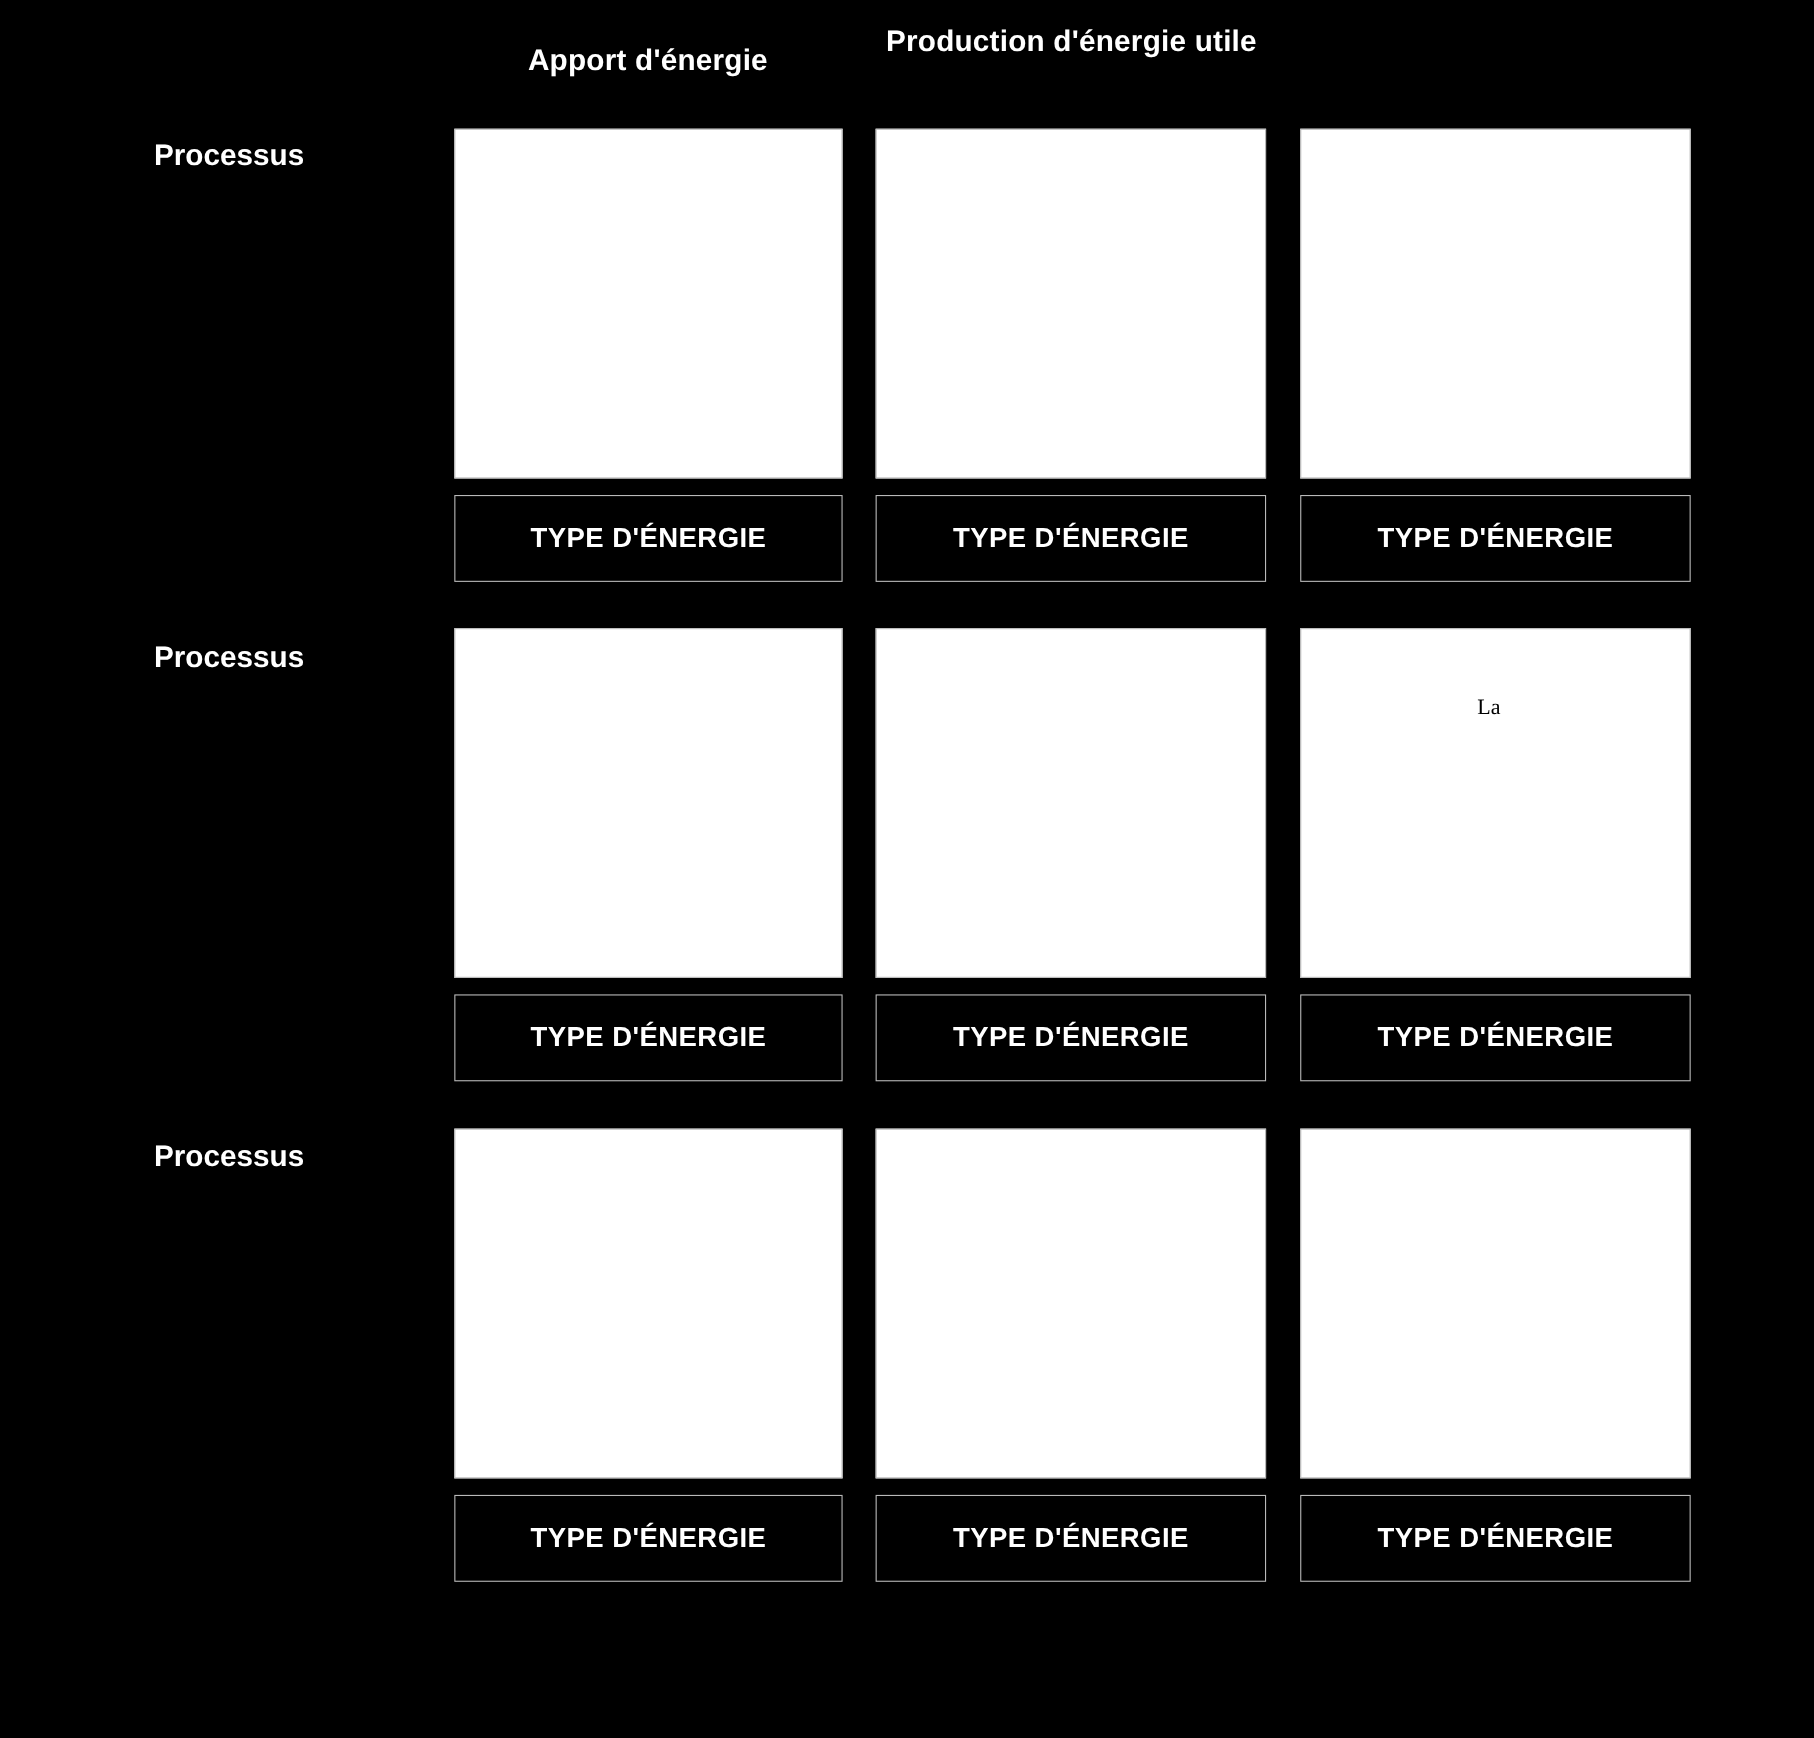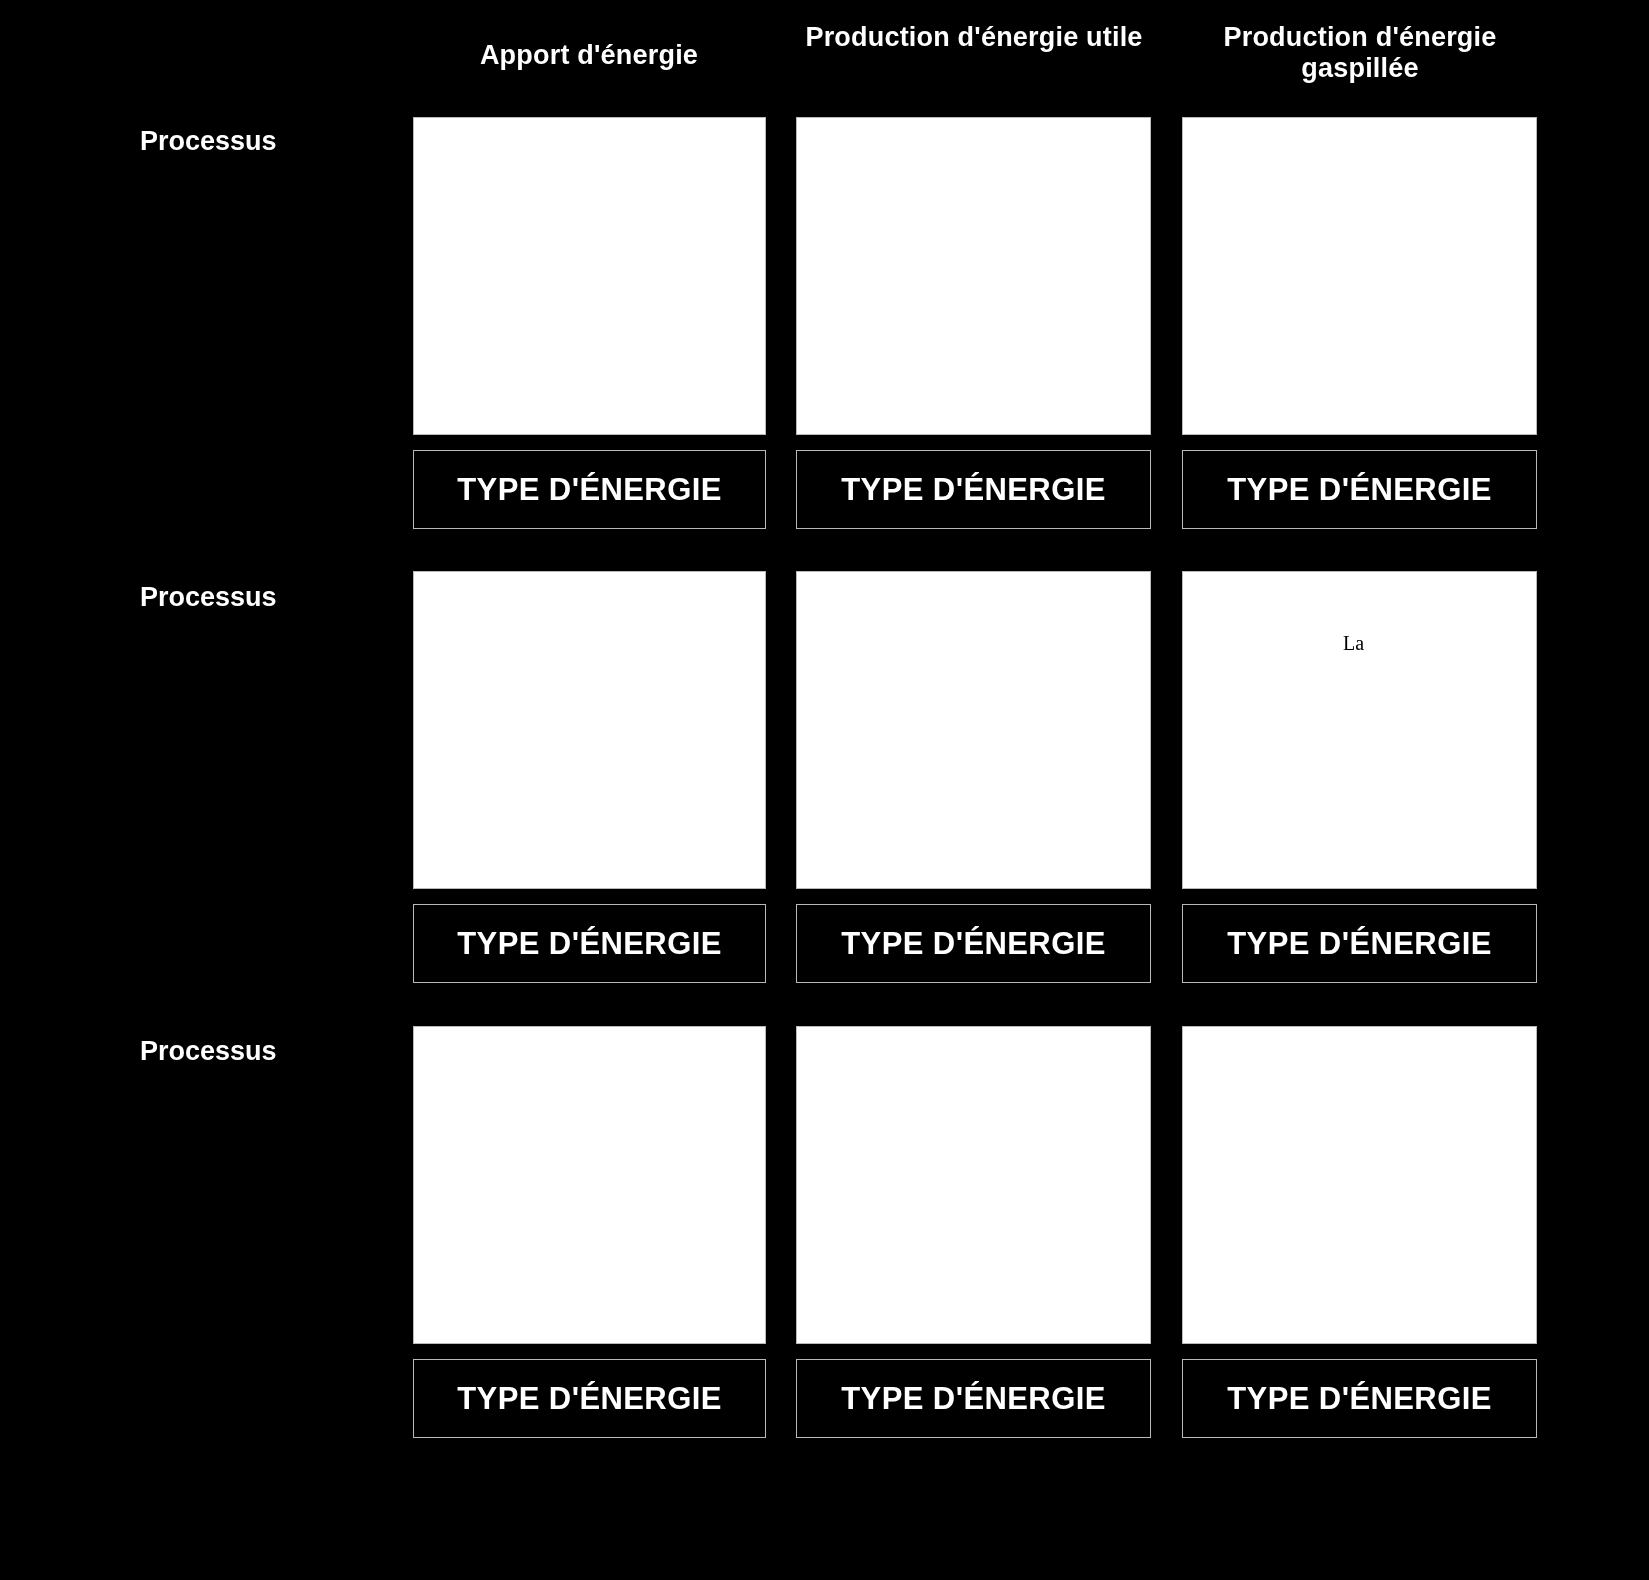--- a/index.html
+++ b/index.html
@@ -65,21 +65,21 @@
   }
 
   .caption {
     position: absolute;
     background: #000000;
     border: 1px solid #b9b9b9;
     box-sizing: border-box;
     display: flex;
     align-items: center;
     justify-content: center;
-    font-size: 31px;
+    font-size: 25px;
     font-weight: bold;
     color: #ffffff;
     letter-spacing: 0.4px;
   }
 
   
   .scribble {
     position: absolute;
     font-family: "Liberation Serif", serif;
     font-size: 20px;
@@ -87,21 +87,20 @@
     white-space: nowrap;
   }
 </style>
 </head>
 <body>
 
 <div class="board">
 
   <div class="col-header c1">Apport d'énergie</div>
   <div class="col-header c2">Production d'énergie utile</div>
-  <div class="col-header c3">Production d'énergie gaspillée</div>
 
   <div class="row-label r1">Processus</div>
   <div class="row-label r2">Processus</div>
   <div class="row-label r3">Processus</div>
 
   <div class="cell">
     <div class="canvas" style="left:413px; top:117px; width:353px; height:318px;"></div>
     <div class="caption" style="left:413px; top:450px; width:353px; height:79px;">TYPE D'ÉNERGIE</div>
   </div>
 

